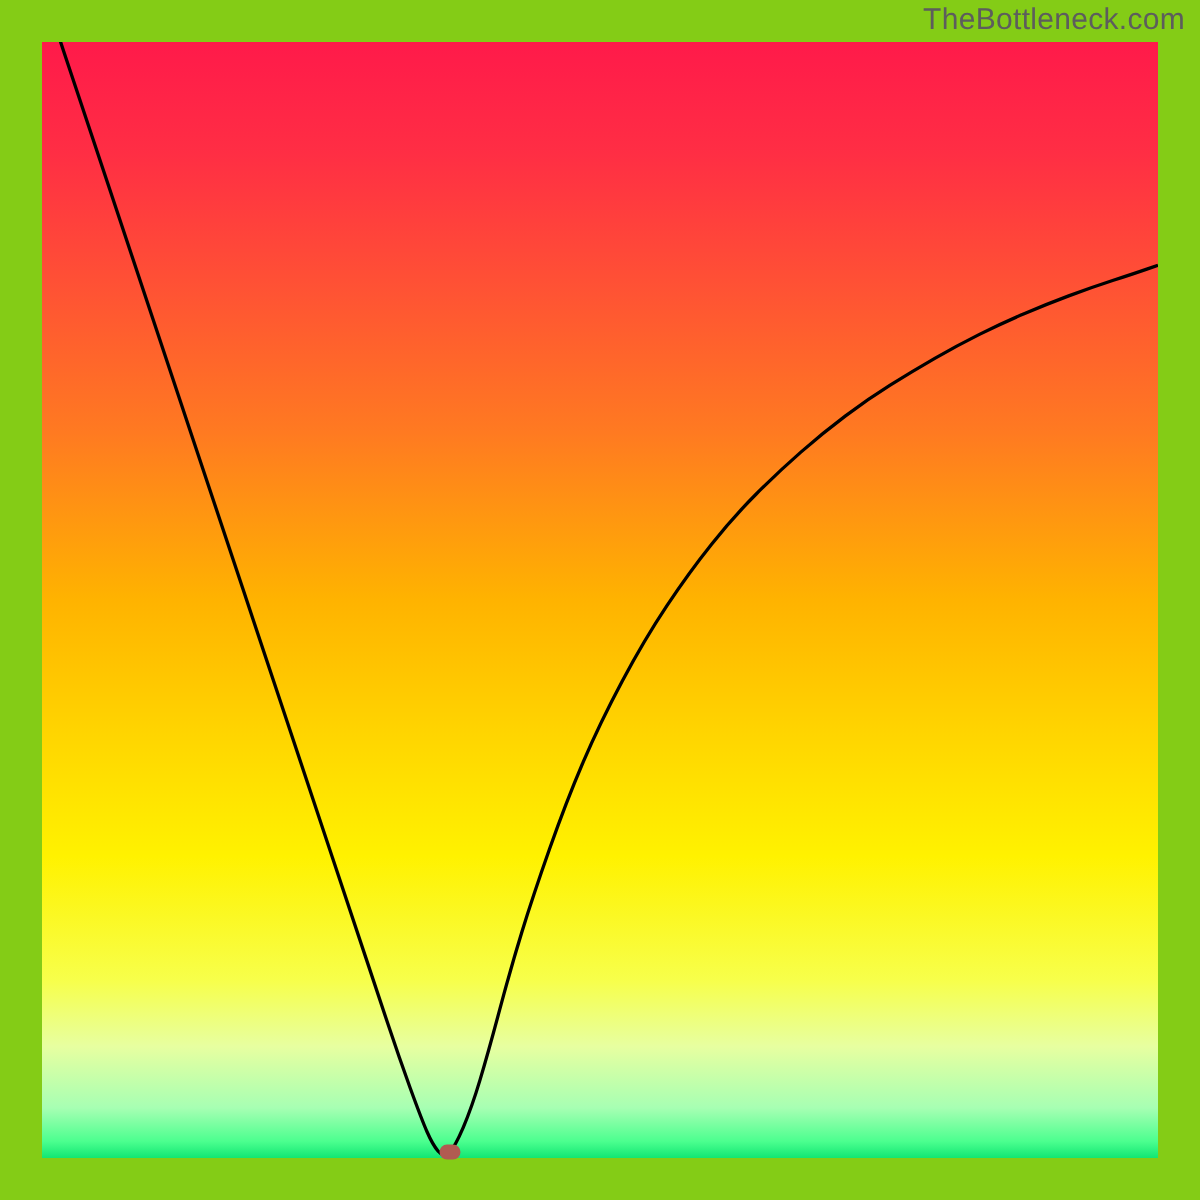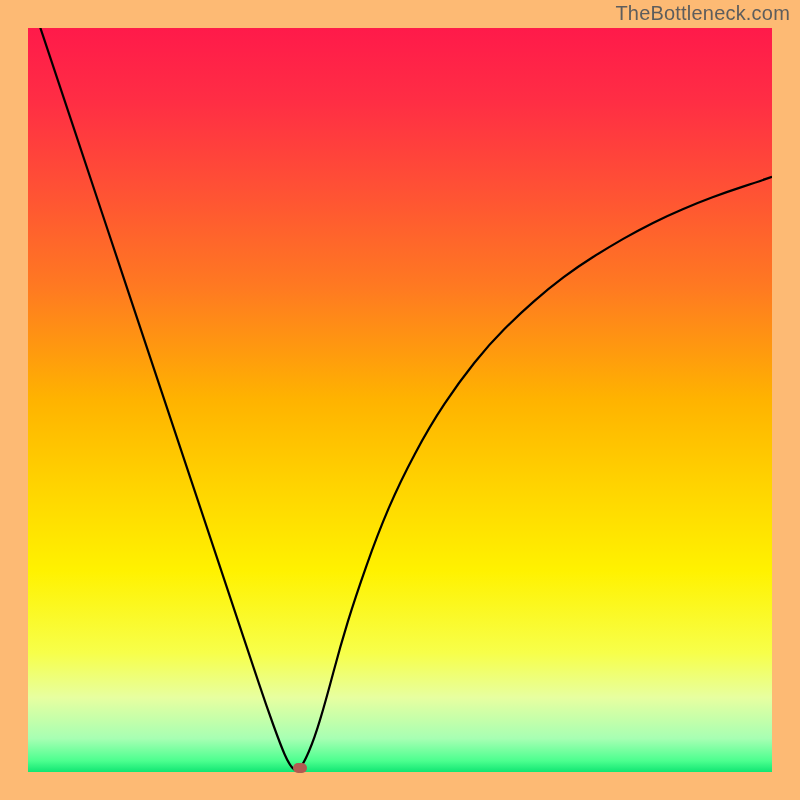--- a/index.html
+++ b/index.html
@@ -8,21 +8,21 @@
     width: 800px;
     height: 800px;
     background: #000000;
     font-family: Arial, Helvetica, sans-serif;
     overflow: hidden;
   }
   .frame {
     position: relative;
     width: 800px;
     height: 800px;
-    background: #fdba74;
+    background: #84cc16;
   }
   .attribution {
     position: absolute;
     top: 2px;
     right: 10px;
     color: #5d5d5d;
     font-size: 20px;
     font-weight: 500;
     letter-spacing: 0.2px;
     z-index: 10;

